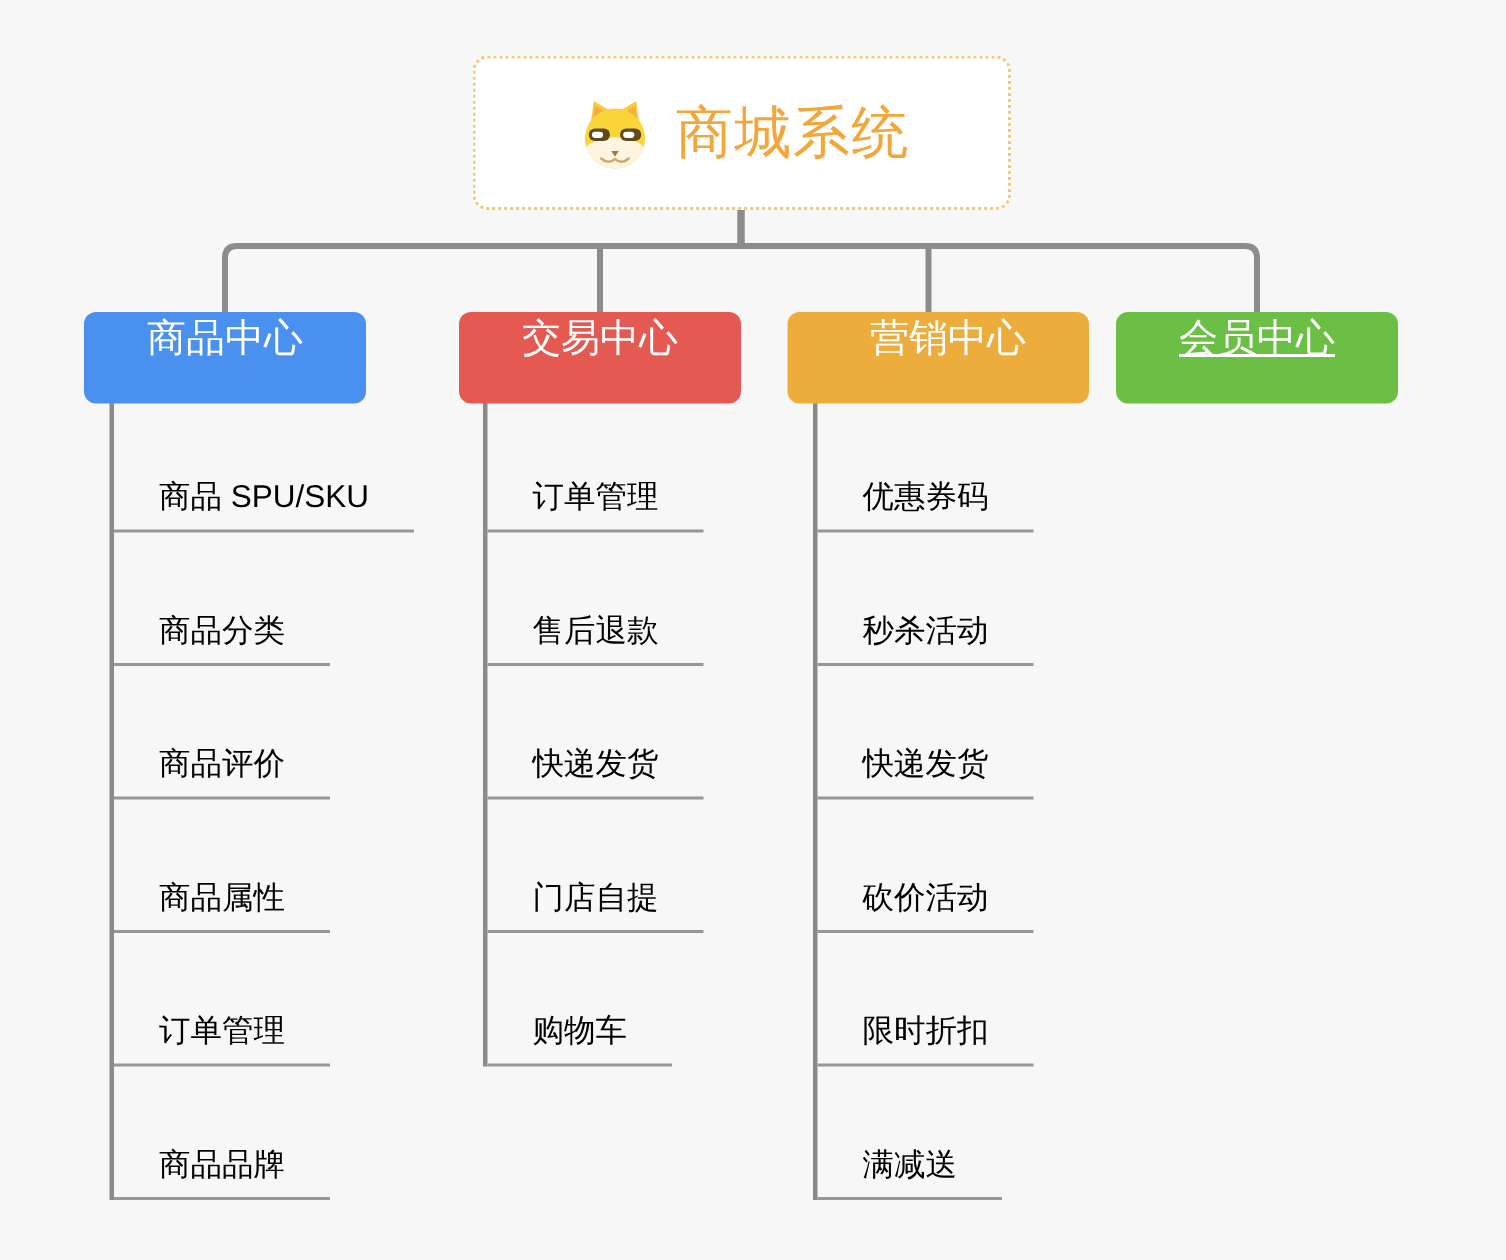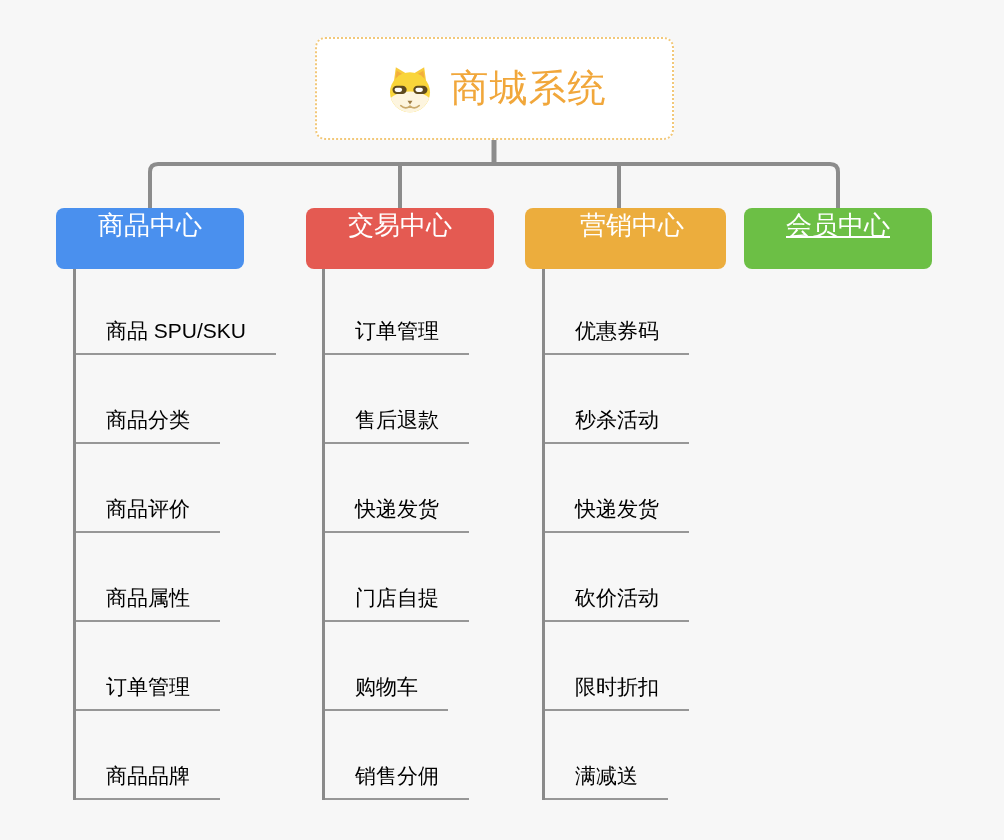--- a/index.html
+++ b/index.html
@@ -126,21 +126,20 @@
     <div class="leaf-item">订单管理</div>
     <div class="leaf-item">商品品牌</div>
   </div>
 
   <div class="column c1">
     <div class="leaf-item">订单管理</div>
     <div class="leaf-item">售后退款</div>
     <div class="leaf-item">快递发货</div>
     <div class="leaf-item">门店自提</div>
     <div class="leaf-item">购物车</div>
-    <div class="leaf-item">销售分佣</div>
   </div>
 
   <div class="column c2">
     <div class="leaf-item">优惠券码</div>
     <div class="leaf-item">秒杀活动</div>
     <div class="leaf-item">快递发货</div>
     <div class="leaf-item">砍价活动</div>
     <div class="leaf-item">限时折扣</div>
     <div class="leaf-item">满减送</div>
   </div>

